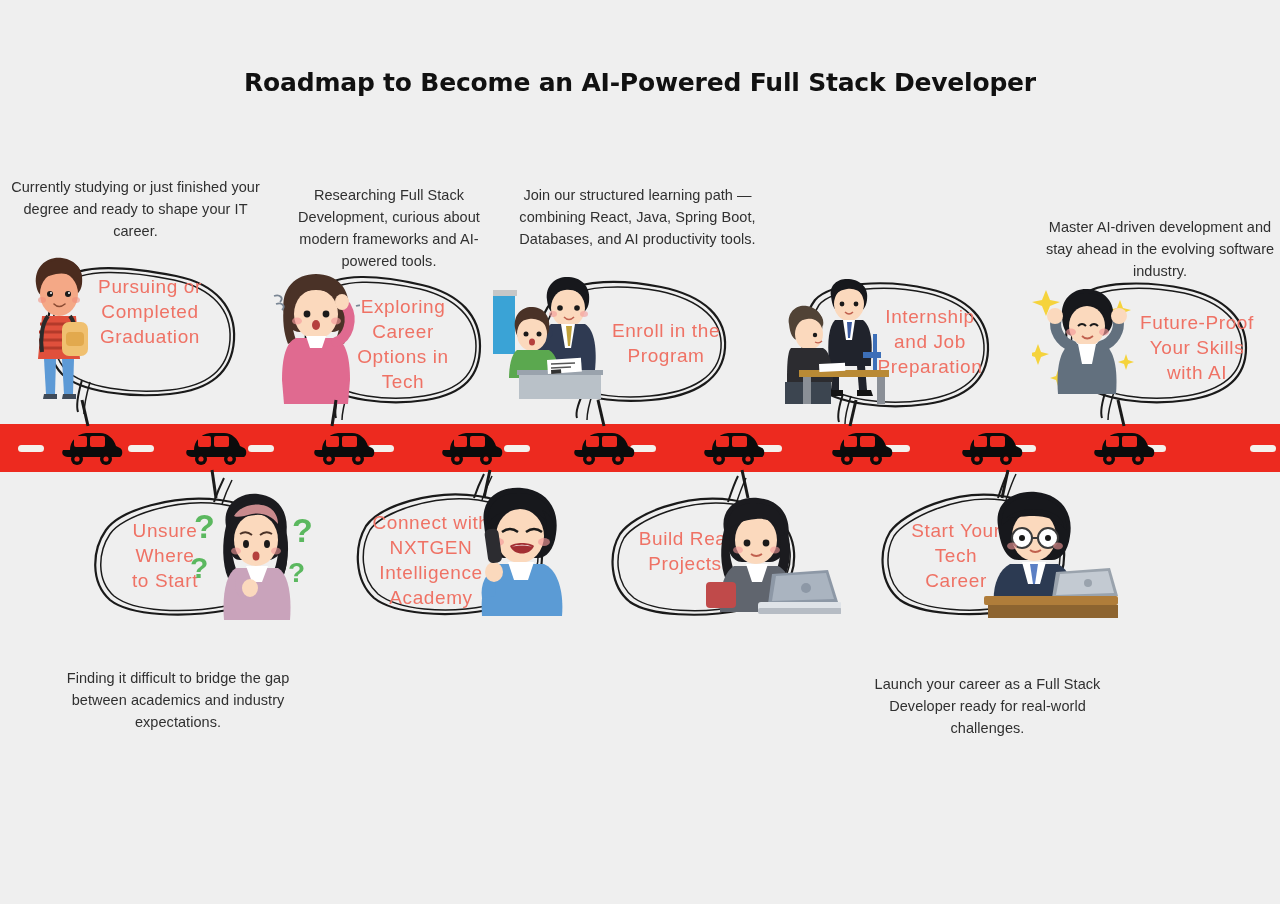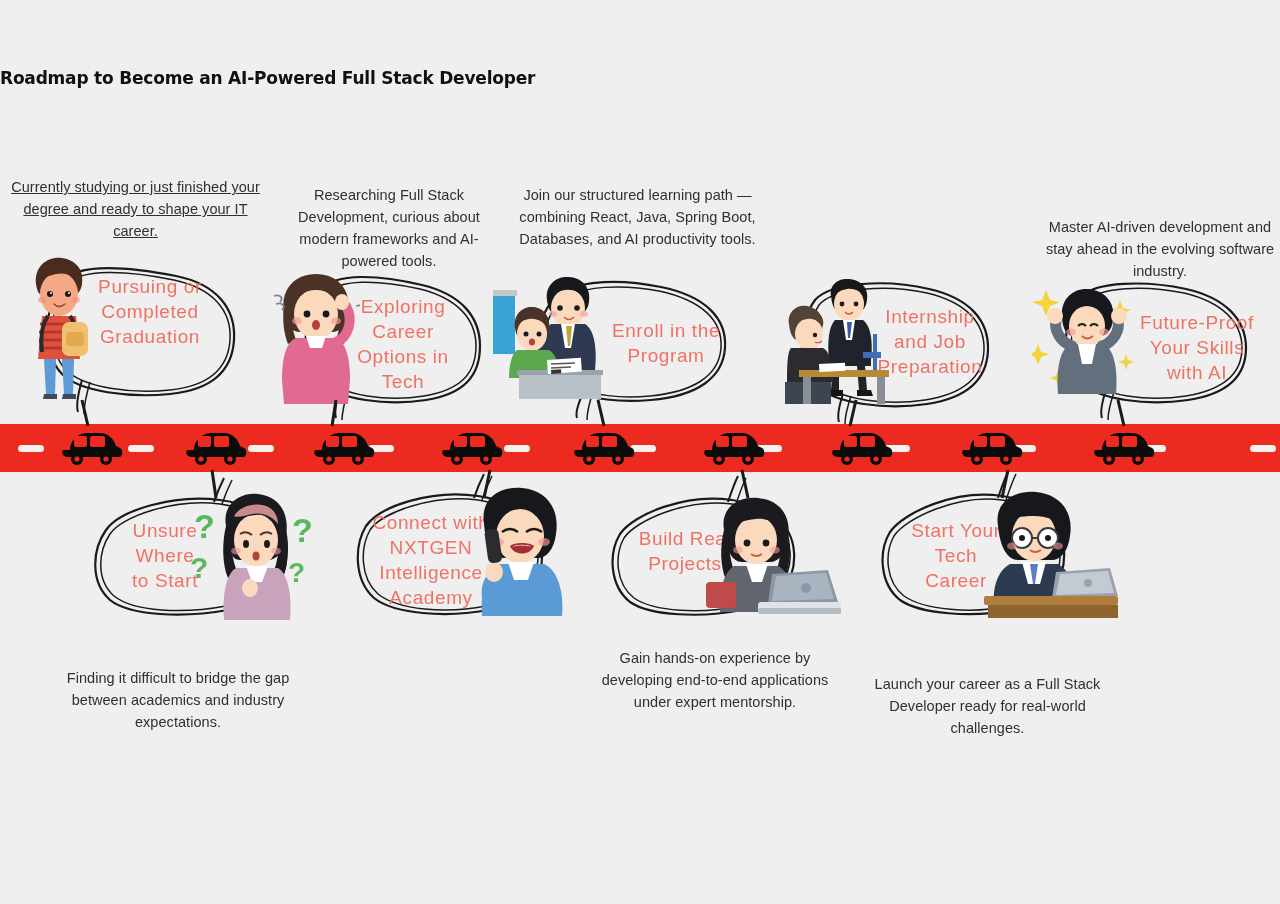--- a/index.html
+++ b/index.html
@@ -7,23 +7,23 @@
     width: 1280px; height: 904px;
     background: #efefef;
     font-family: "Liberation Sans", sans-serif;
     overflow: hidden;
   }
   #canvas { position: relative; width: 1280px; height: 904px; background: #efefef; }
 
   
   .title {
     position: absolute; left: 0; top: 68px; width: 1280px;
-    text-align: left;
+    text-align: center;
     font-family: "DejaVu Sans", sans-serif;
-    font-size: 17px; font-weight: bold;
+    font-size: 25px; font-weight: bold;
     color: #111; letter-spacing: -0.2px;
   }
 
   
   .caption {
     position: absolute;
     text-align: center;
     font-family: "Liberation Sans", sans-serif;
     font-size: 14.5px;
     line-height: 1.52;
@@ -61,21 +61,21 @@
   
   .tail { position: absolute; overflow: visible; }
 </style>
 </head>
 <body>
 
 <div id="canvas">
 
   <div class="title">Roadmap to Become an AI-Powered Full Stack Developer</div>
 
-  <div class="caption" style="left:8px; top:176px; width:255px;text-decoration:underline;">Currently studying or just finished your degree and ready to shape your  IT career.</div>
+  <div class="caption" style="left:8px; top:176px; width:255px;">Currently studying or just finished your degree and ready to shape your  IT career.</div>
   <div class="caption" style="left:278px; top:184px; width:222px;">Researching  Full Stack Development, curious about modern frameworks and AI-powered tools.</div>
   <div class="caption" style="left:515px; top:184px; width:245px;">Join our structured learning path — combining  React, Java, Spring  Boot,  Databases, and AI productivity tools.</div>
   <div class="caption" style="left:1045px; top:192px; width:230px;margin-top:24px;">Master AI-driven development and stay ahead in the evolving software industry.</div>
 
   <div class="group" style="left:20px; top:262px;">
     <svg class="bubble-svg" width="230" height="150" viewBox="0 0 230 150">
       <path d="M40,20 C25,42 22,92 42,112 C60,130 110,136 150,132 C190,128 212,110 214,78
                C216,46 196,22 156,14 C110,5 58,0 40,20 Z" fill="none" stroke="#1a1a1a" stroke-width="2.2" stroke-linecap="round"></path>
       <path d="M44,24 C30,46 28,90 46,108 C64,126 112,132 150,128 C188,124 208,108 210,78
                C212,48 192,26 154,18 C110,9 60,5 44,24 Z" fill="none" stroke="#1a1a1a" stroke-width="1.5" stroke-linecap="round"></path>
@@ -532,16 +532,15 @@
       <path d="M52,76 L60,76 L57,96 L55,96Z" fill="#5b7fc4"></path>
       <path d="M78,84 L132,80 L140,108 L74,110Z" fill="#9aa3ad"></path>
       <path d="M82,86 L130,83 L136,105 L78,107Z" fill="#c3cad2"></path>
       <circle cx="110" cy="95" r="4" fill="#9aa3ad"></circle>
       <rect x="6" y="108" width="134" height="9" rx="2" fill="#b07d3a"></rect>
       <rect x="10" y="117" width="130" height="13" fill="#8d6430"></rect>
     </svg>
   </div>
 
   <div class="caption" style="left:48px; top:667px; width:260px;">Finding it difficult to bridge the gap between academics and industry expectations.</div>
-  <div class="caption" style="left:595px; top:647px; width:240px;">Gain hands-on experience by developing end-to-end applications under expert mentorship.</div>
   <div class="caption" style="left:870px; top:673px; width:235px;">Launch your career as a  Full Stack  Developer ready for real-world challenges.</div>
 
 </div>
 
 </body></html>

